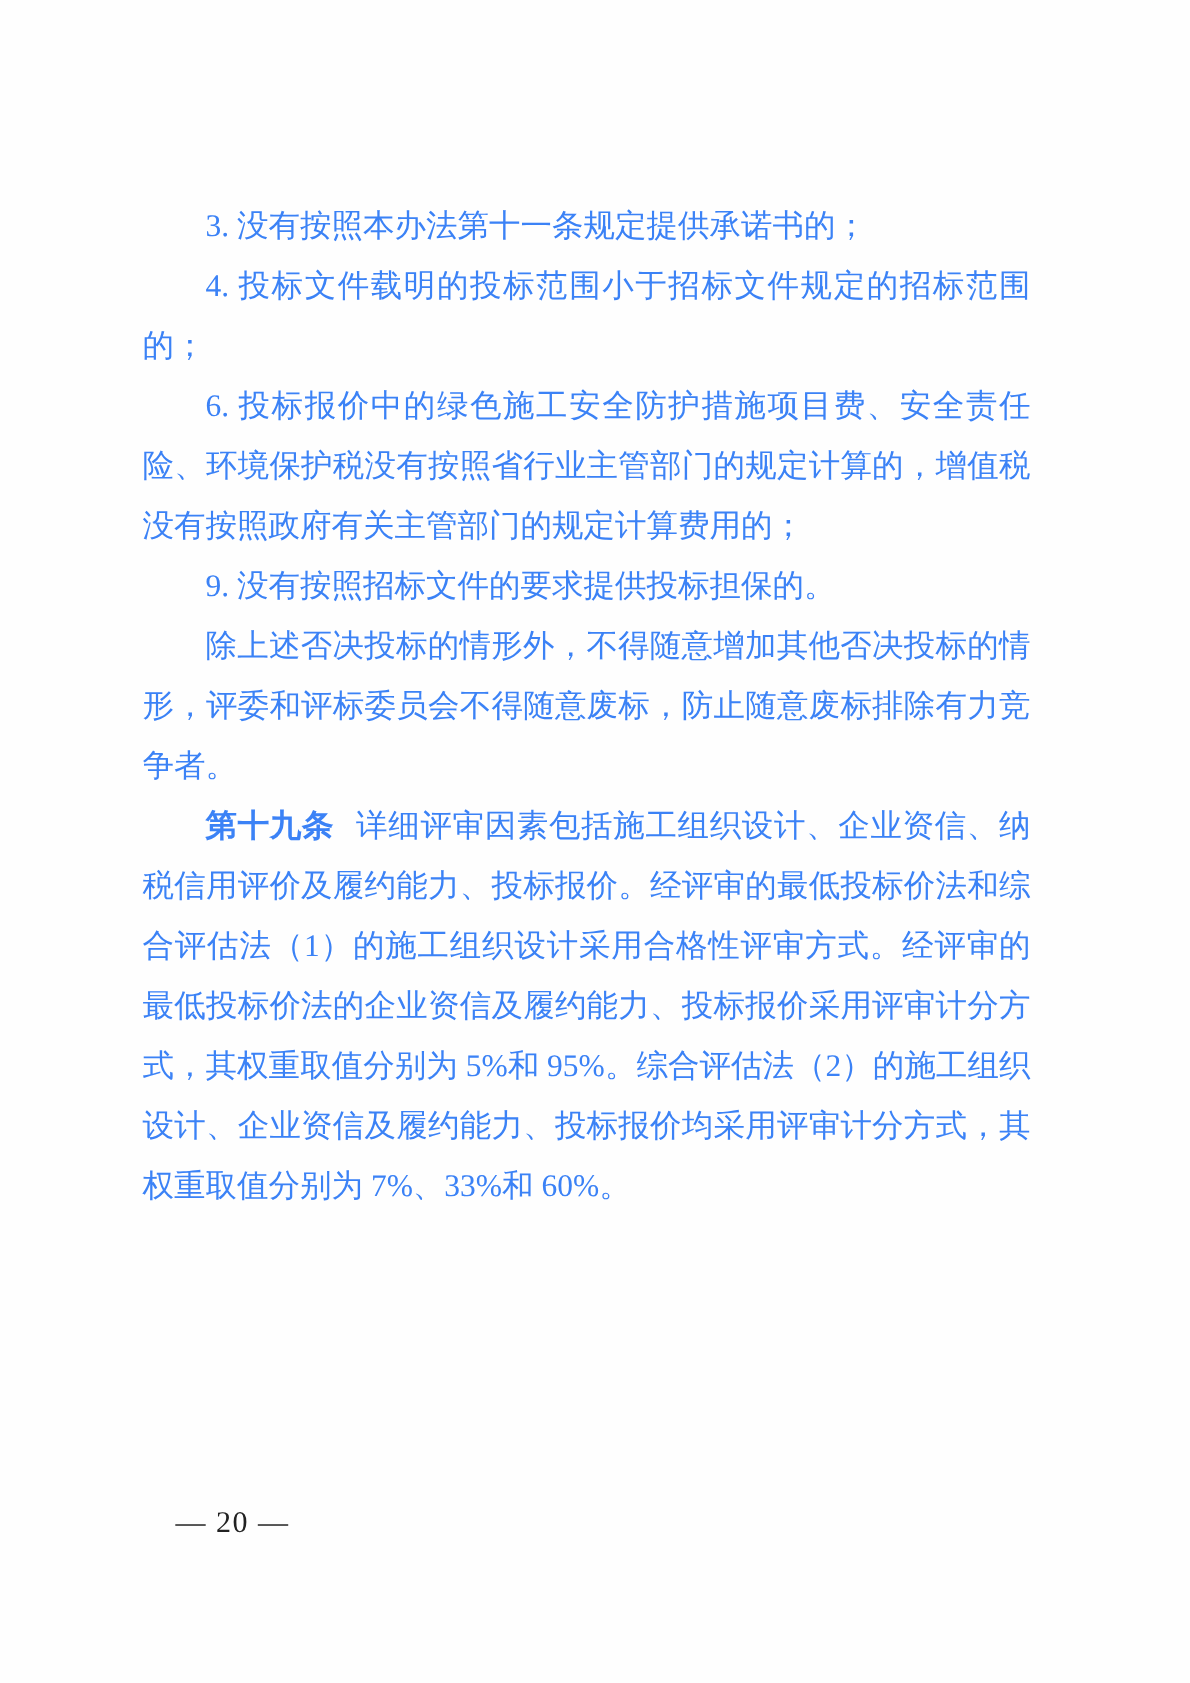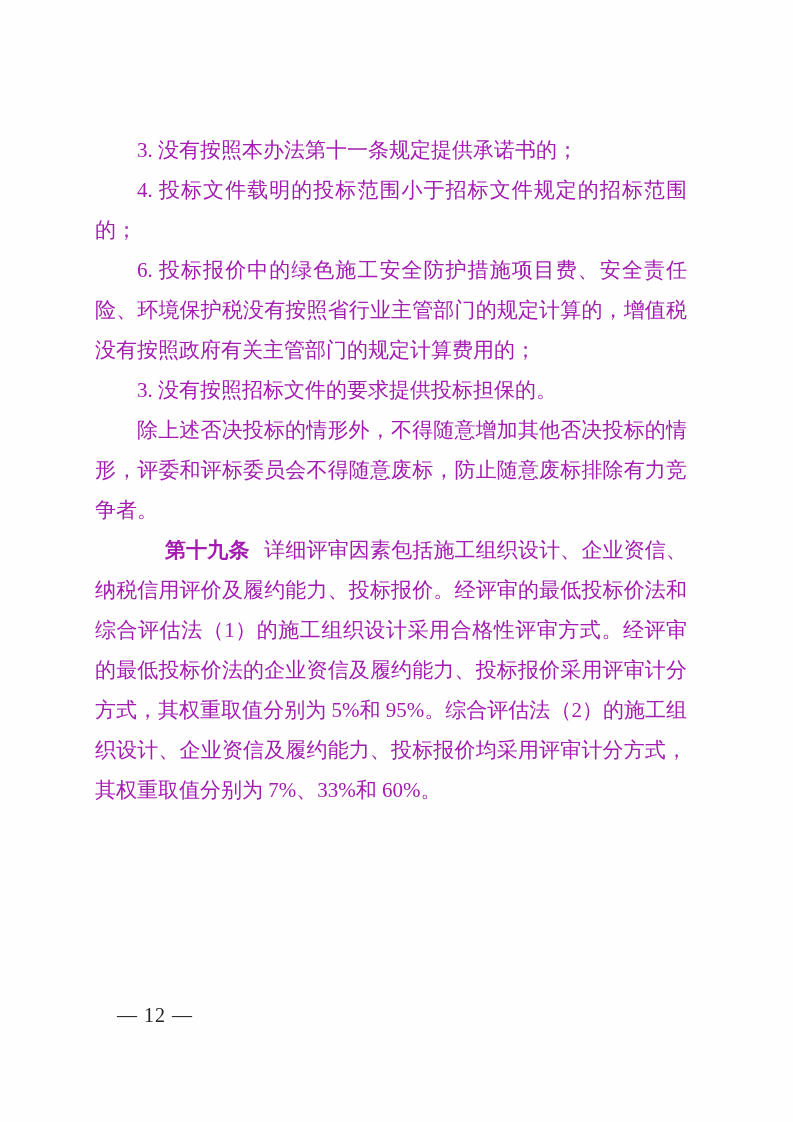--- a/index.html
+++ b/index.html
@@ -26,40 +26,39 @@
   }
   p.para {
     margin: 0;
     text-indent: 2em;
     word-break: normal;
     line-break: strict;
   }
   .lead {
     font-weight: bold;
     margin-right: 0.7em;
-    margin-left: 28px;
   }
   .footer {
     position: absolute;
     left: 117px; top: 1001px;
     font-size: 20px;
     line-height: 28px;
     color: #222222;
     letter-spacing: 1px;
   }
 </style>
 </head>
 <body>
 
 <div class="page" style="background: rgb(254, 254, 254);">
-  <div class="doc-body" style="color: #a21caf;">
+  <div class="doc-body" style="color: #3b82f6;">
 
   <p class="para">3. 没有按照本办法第十一条规定提供承诺书的；</p>
       <p class="para">4. 投标文件载明的投标范围小于招标文件规定的招标范围的；</p>
       <p class="para">6. 投标报价中的绿色施工安全防护措施项目费、安全责任险、环境保护税没有按照省行业主管部门的规定计算的，增值税没有按照政府有关主管部门的规定计算费用的；</p>
-      <p class="para">3. 没有按照招标文件的要求提供投标担保的。</p>
+      <p class="para">9. 没有按照招标文件的要求提供投标担保的。</p>
       <p class="para">除上述否决投标的情形外，不得随意增加其他否决投标的情形，评委和评标委员会不得随意废标，防止随意废标排除有力竞争者。</p>
       <p class="para"><span class="lead">第十九条</span>详细评审因素包括施工组织设计、企业资信、纳税信用评价及履约能力、投标报价。经评审的最低投标价法和综合评估法（1）的施工组织设计采用合格性评审方式。经评审的最低投标价法的企业资信及履约能力、投标报价采用评审计分方式，其权重取值分别为 5%和 95%。综合评估法（2）的施工组织设计、企业资信及履约能力、投标报价均采用评审计分方式，其权重取值分别为 7%、33%和 60%。</p>
     </div>
   <div class="footer">
-    <span>— 12 —</span>
+    <span>— 20 —</span>
   </div>
 </div>
 
 </body></html>

